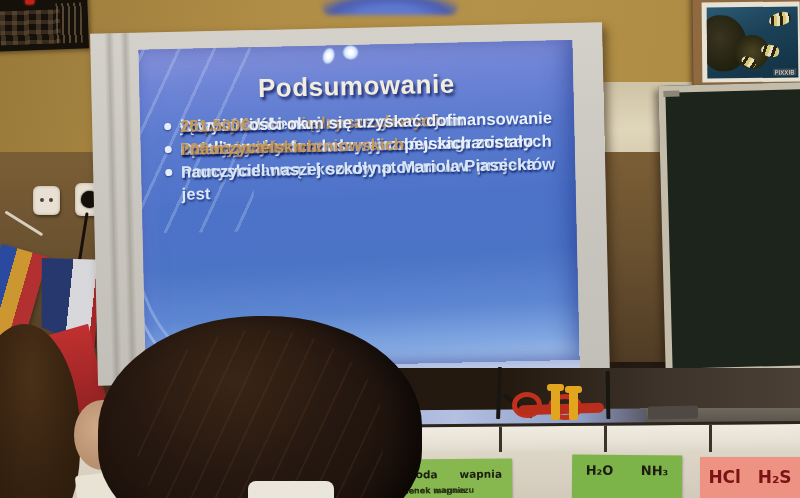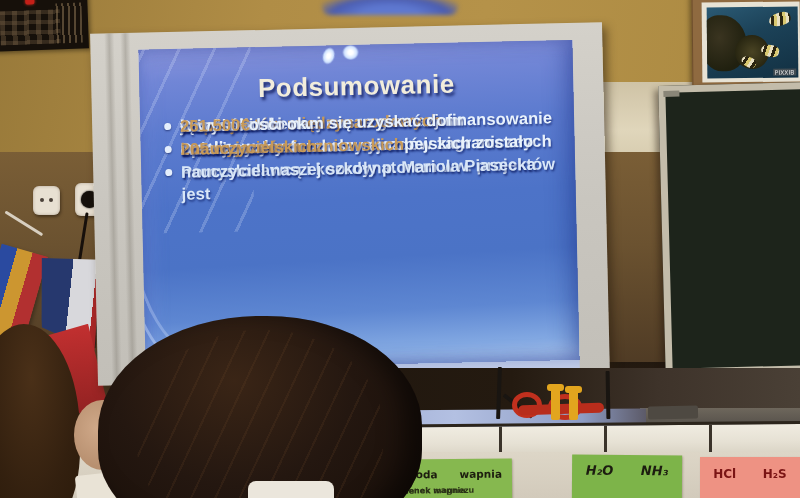--- a/index.html
+++ b/index.html
@@ -142,24 +142,24 @@
   .chem-label{font-family:"DejaVu Sans",sans-serif;overflow:hidden;box-shadow:1px 1px 2px rgba(60,40,20,.25);}
   .lab-acid{left:258px;top:461px;width:108px;height:37px;background:#e18a79;transform:rotate(-1deg);text-align:center;}
   .lab-acid .t1{position:static;display:block;margin-top:6px;font-size:9px;font-weight:bold;color:#8c1818;}
   .lab-acid .t2{position:static;display:block;margin-top:2px;font-size:5.5px;color:#9c2a2a;transform:scale(.95);}
   .lab-woda{left:396px;top:459px;width:116px;height:40px;background:#86b84f;transform:rotate(-.5deg);color:#1d1d0f;}
   .lab-woda .row{position:static;display:flex;justify-content:space-between;padding:9px 10px 0 10px;font-size:10.5px;font-weight:bold;}
   .lab-woda .row span{position:static;}
   .lab-woda .sub{position:static;display:flex;justify-content:space-between;padding:6px 6px 0 6px;font-size:8px;font-weight:bold;opacity:.85;}
   .lab-h2o{left:572px;top:455px;width:110px;height:46px;background:#7db449;transform:rotate(.4deg);color:#1c1c10;}
   .lab-h2o .row{position:static;display:flex;justify-content:space-around;padding-top:8px;font-size:13px;font-weight:bold;}
-  .lab-h2o .row span{position:static;font-style:italic;}
+  .lab-h2o .row span{position:static;}
   .lab-h2o .row2{padding-top:6px;}
   .lab-hcl{left:700px;top:457px;width:100px;height:42px;background:#ee9283;color:#7a1414;}
-  .lab-hcl .row{position:static;display:flex;justify-content:space-around;padding-top:10px;font-size:12px;font-weight:bold;}
+  .lab-hcl .row{position:static;display:flex;justify-content:space-around;padding-top:10px;font-size:17px;font-weight:bold;}
   .lab-hcl .row span{position:static;}
 
   
   .teal-patch{left:28px;top:458px;width:36px;height:40px;background:#2f9a94;border-radius:6px 6px 0 0;}
   .head-left{left:-28px;top:324px;width:108px;height:210px;border-radius:48% 52% 40% 40%;
     background:radial-gradient(ellipse at 55% 25%,#4a3018 0%,#33200f 55%,#271808 100%);}
   .hair-corner{left:-24px;top:398px;width:74px;height:130px;border-radius:50% 45% 0 0;
     background:linear-gradient(160deg,#8a6438,#6b4a28 60%,#4e3418);}
   .face-sliver{left:74px;top:400px;width:56px;height:70px;border-radius:50% 45% 40% 50%;
     background:radial-gradient(ellipse at 40% 40%,#cfa888,#b28a6a 80%);}

